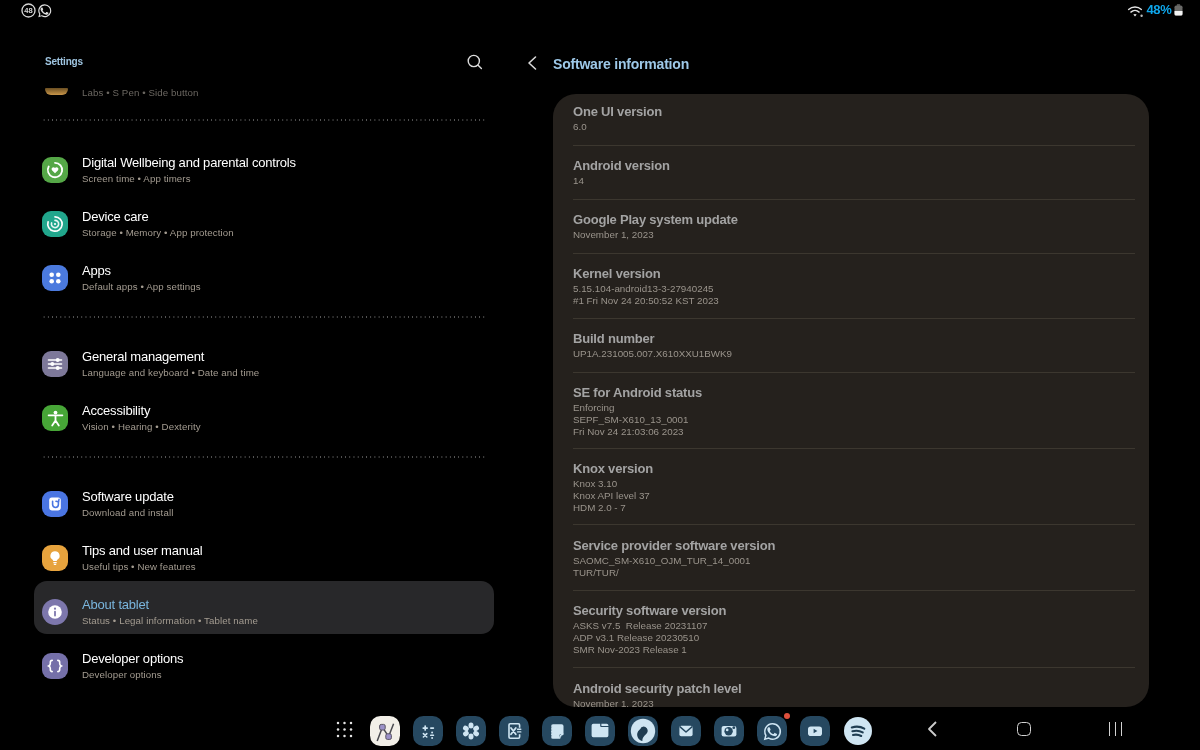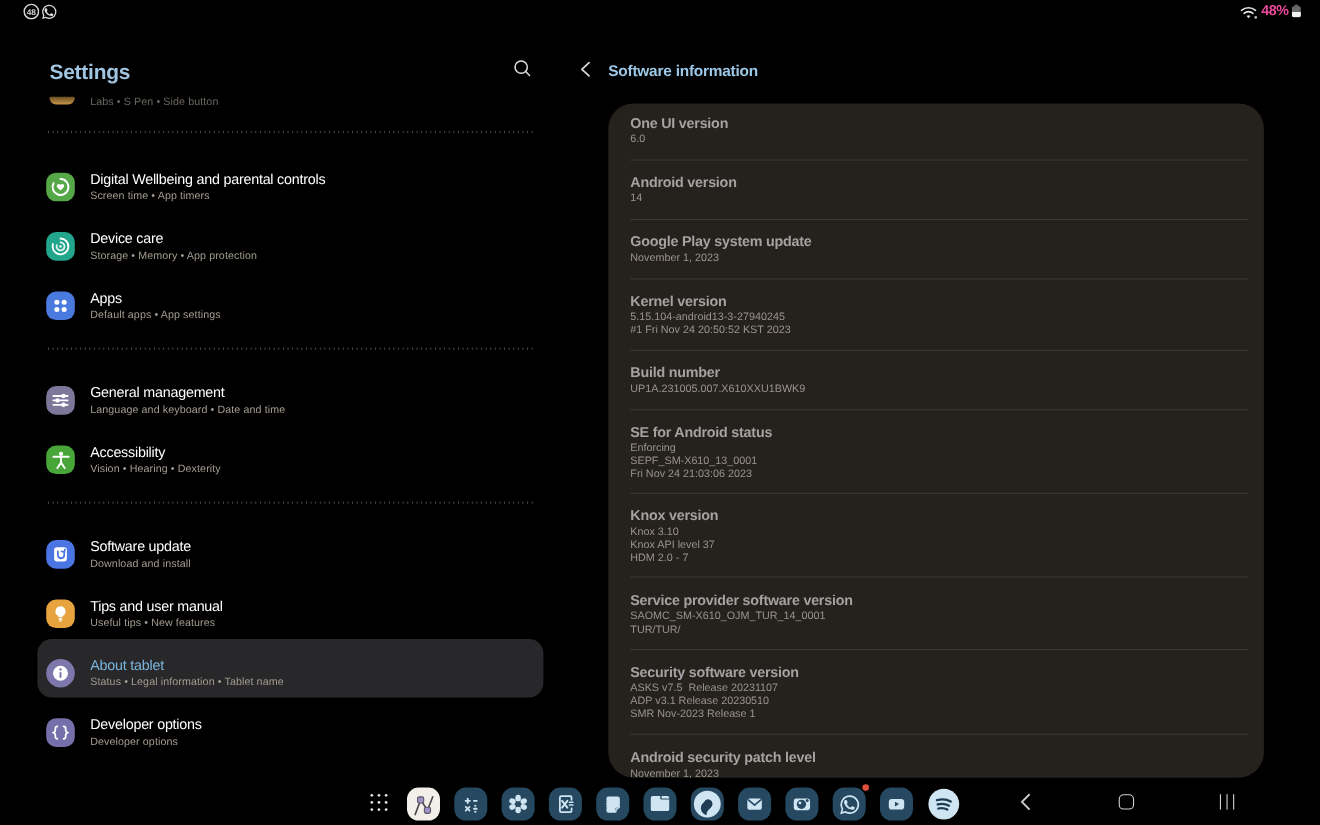--- a/index.html
+++ b/index.html
@@ -46,28 +46,28 @@
     <path fill="#ddd" d="M12 2a10 10 0 0 0-8.6 15.1L2 22l5.1-1.3A10 10 0 1 0 12 2zm0 1.8a8.2 8.2 0 1 1-4.2 15.2l-.3-.2-3 .8.8-2.9-.2-.3A8.2 8.2 0 0 1 12 3.8z"></path>
     <path fill="#ddd" d="M8.6 7.3c-.2-.5-.5-.5-.7-.5h-.6c-.2 0-.5.1-.8.4-.3.3-1 1-1 2.5s1.1 2.9 1.2 3.1c.2.2 2.1 3.3 5.2 4.5 2.6 1 3.1.8 3.6.8.6-.1 1.8-.7 2-1.4.3-.7.3-1.3.2-1.4-.1-.1-.3-.2-.6-.4l-2-1c-.3-.1-.5-.2-.7.2l-1 1.2c-.2.2-.4.2-.7.1-.3-.2-1.3-.5-2.4-1.5-.9-.8-1.5-1.8-1.7-2.1-.2-.3 0-.5.1-.6l.5-.6c.2-.2.2-.3.3-.5.1-.2 0-.4 0-.5L8.6 7.3z"></path>
   </svg>
 
   <svg class="sb-ic" style="left:1127px;top:4.5px" width="17" height="13" viewBox="0 0 17 13">
     <path d="M1.6 4.4a9.6 9.6 0 0 1 12.8 0" fill="none" stroke="#e4e4e4" stroke-width="1.4" stroke-linecap="round"></path>
     <path d="M3.9 7.1a6.2 6.2 0 0 1 8.2 0" fill="none" stroke="#e4e4e4" stroke-width="1.4" stroke-linecap="round"></path>
     <path d="M6.3 9.6a2.8 2.8 0 0 1 3.4 0L8 11.6z" fill="#e4e4e4"></path>
     <circle cx="14.6" cy="10.8" r="1.2" fill="#bbb"></circle>
   </svg>
-  <div class="abs" style="left:1146.5px;top:1px;font-size:13px;font-weight:bold;color:#ec4899;letter-spacing:-0.4px;line-height:18px">48%</div>
+  <div class="abs" style="left:1146.5px;top:1px;font-size:13px;font-weight:bold;color:#0ea5e9;letter-spacing:-0.4px;line-height:18px">48%</div>
   <svg class="sb-ic" style="left:1173.5px;top:3.5px" width="9" height="12" viewBox="0 0 9 12">
     <rect x="0.5" y="1.6" width="8" height="10" rx="1.6" fill="#6a6a68"></rect>
     <path d="M0.5 7h8v3a1.6 1.6 0 0 1-1.6 1.6H2.1A1.6 1.6 0 0 1 0.5 10z" fill="#f4f4f4"></path>
     <rect x="2.8" y="0.2" width="3.4" height="1.6" rx="0.6" fill="#6a6a68"></rect>
   </svg>
 
-  <div class="hdr" style="left:45px;top:55.5px;color:#9fc5e1;font-size:19px;letter-spacing:-0.2px">Settings</div>
+  <div class="hdr" style="left:45px;top:55.5px;color:#9fc5e1;font-size:10px;letter-spacing:-0.2px">Settings</div>
   <svg class="abs" style="left:466px;top:53px" width="18" height="18" viewBox="0 0 18 18">
     <circle cx="7.8" cy="8" r="5.6" fill="none" stroke="#dcdcdc" stroke-width="1.4"></circle>
     <line x1="12.1" y1="12.3" x2="15.4" y2="15.6" stroke="#dcdcdc" stroke-width="1.4" stroke-linecap="round"></line>
   </svg>
 
   <div class="abs" style="left:44.5px;top:88px;width:23px;height:7px;border-radius:2px 2px 11px 11px;background:linear-gradient(#6b4f22,#c9964a)"></div>
   <div class="abs" style="left:82px;top:86.5px;font-size:9.7px;color:#6b6761;letter-spacing:0.1px">Labs • S Pen • Side button</div>
 
   <div class="dotline" style="top:119px"></div>
   <div class="dotline" style="top:316px"></div>

